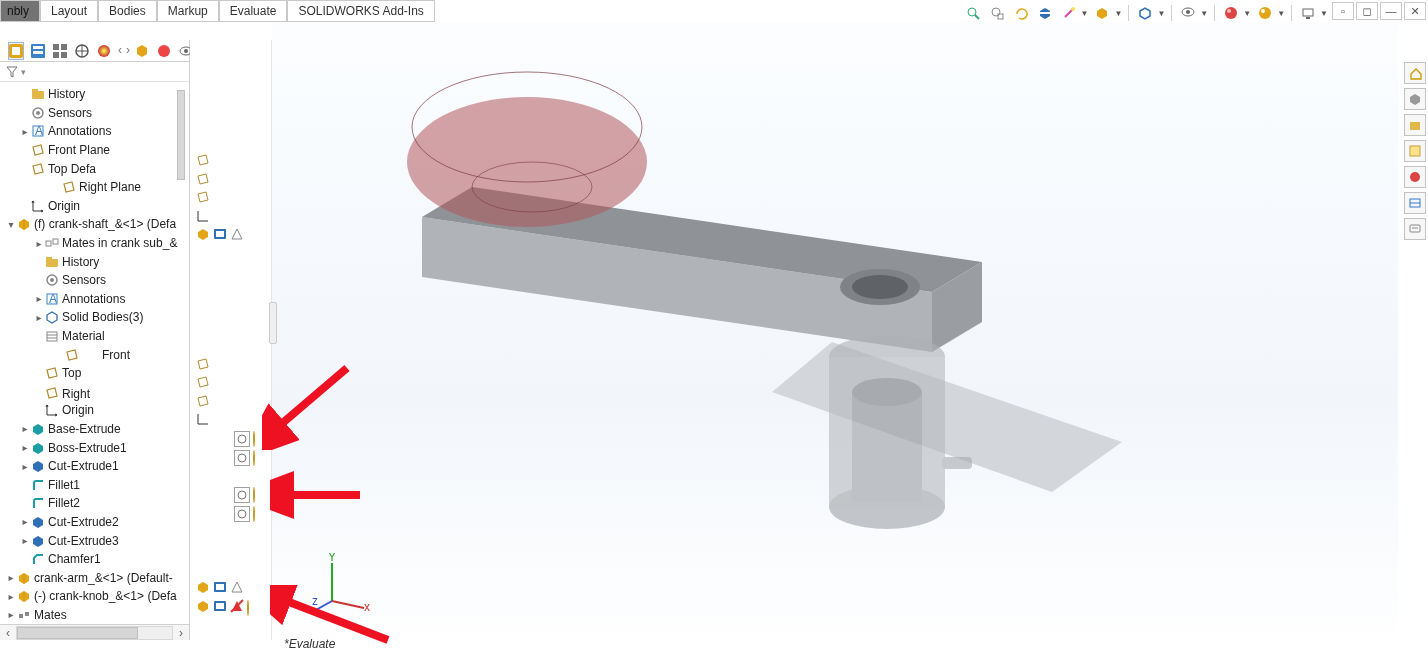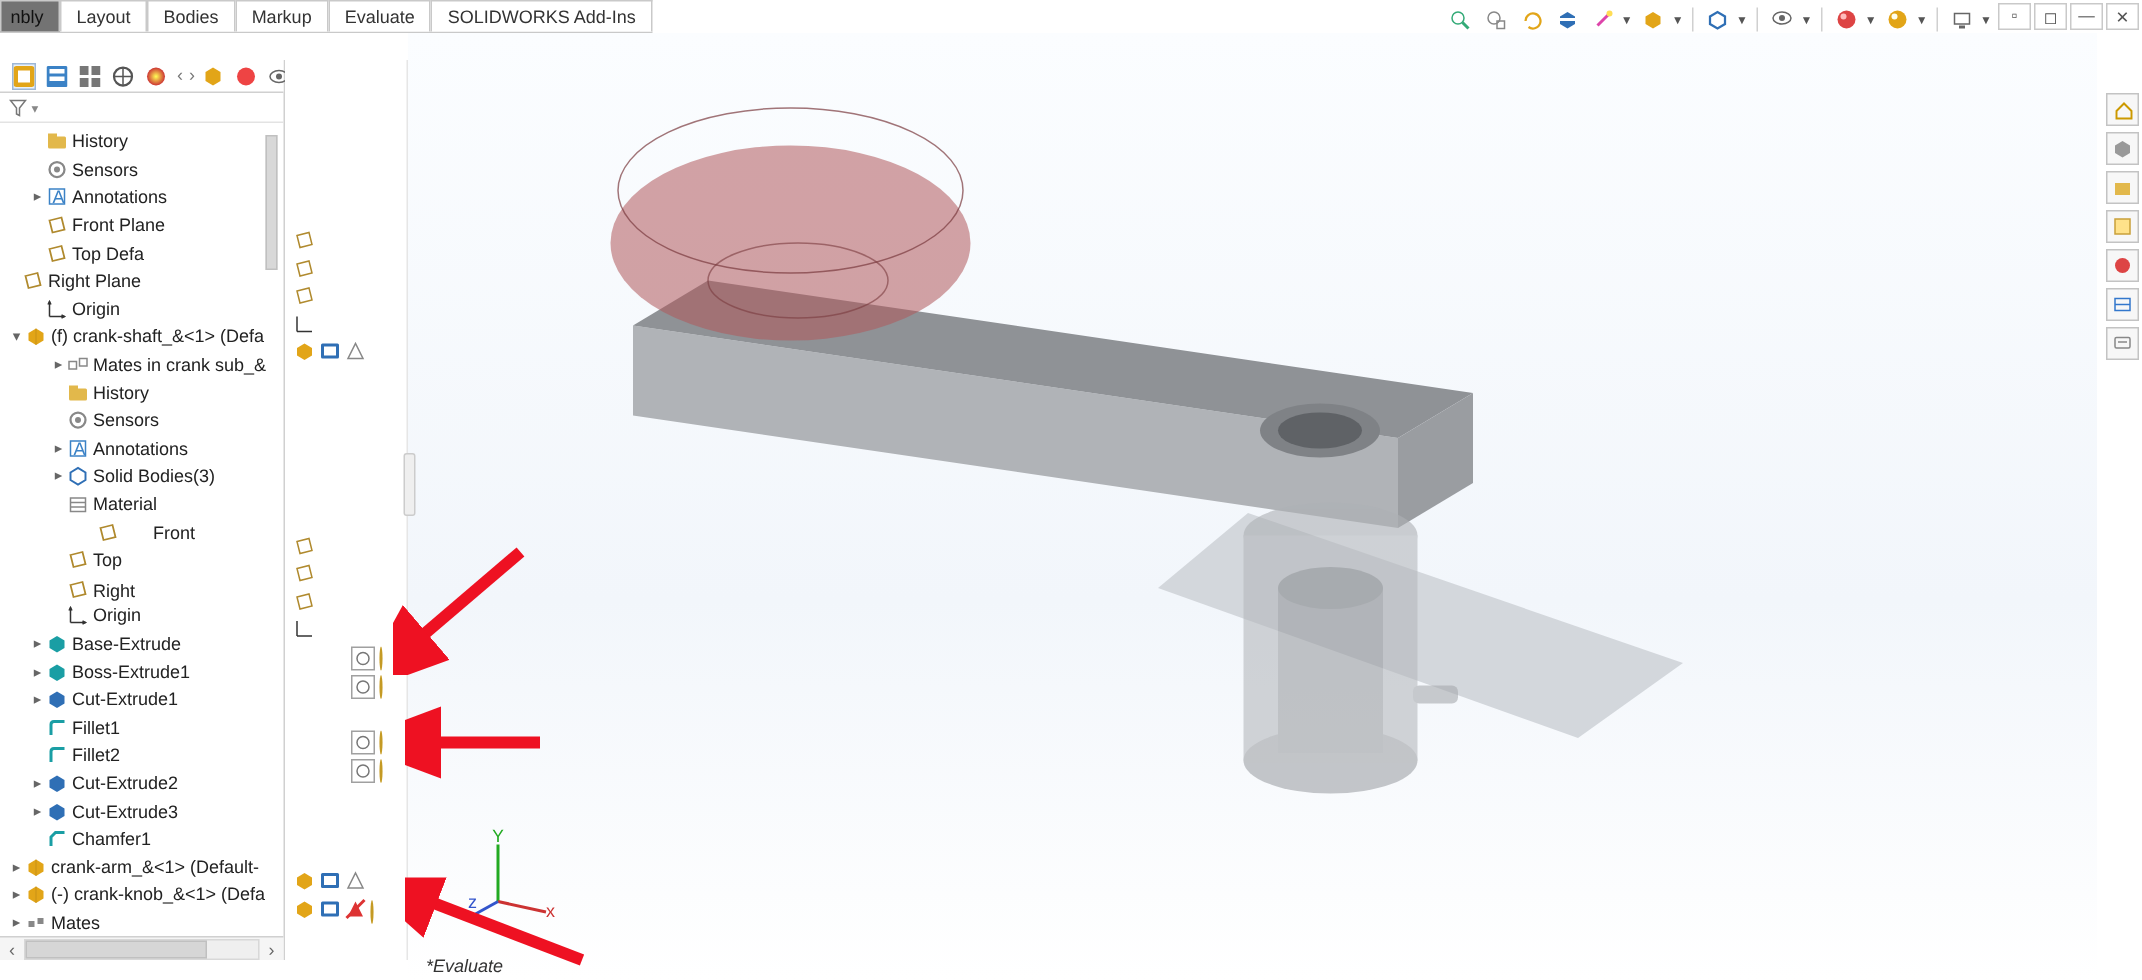--- a/index.html
+++ b/index.html
@@ -269,21 +269,21 @@
       </div>
       <div class="tree-row" style="padding-left: 20px;">
         <span class="exp"></span>
         <span class="ic">
           <svg width="14" height="14">
             <path d="M2 4 L10 2 L12 10 L4 12 Z" fill="none" stroke="#b08a2e" stroke-width="1.2"></path>
           </svg>
         </span>
         <span>Top Defa</span>
       </div>
-      <div class="tree-row" style="padding-left: 4px;">
+      <div class="tree-row" style="padding-left: 4px; margin-left: 47px;">
         <span class="exp"></span>
         <span class="ic">
           <svg width="14" height="14">
             <path d="M2 4 L10 2 L12 10 L4 12 Z" fill="none" stroke="#b08a2e" stroke-width="1.2"></path>
           </svg>
         </span>
         <span>Right Plane</span>
       </div>
       <div class="tree-row" style="padding-left: 20px;">
         <span class="exp"></span>

